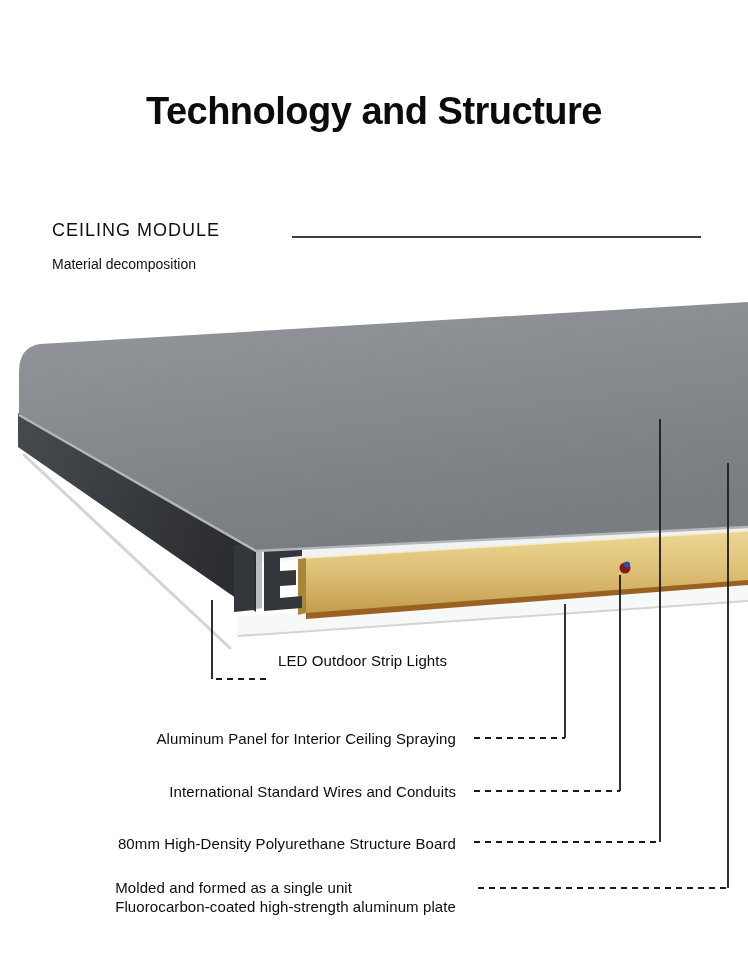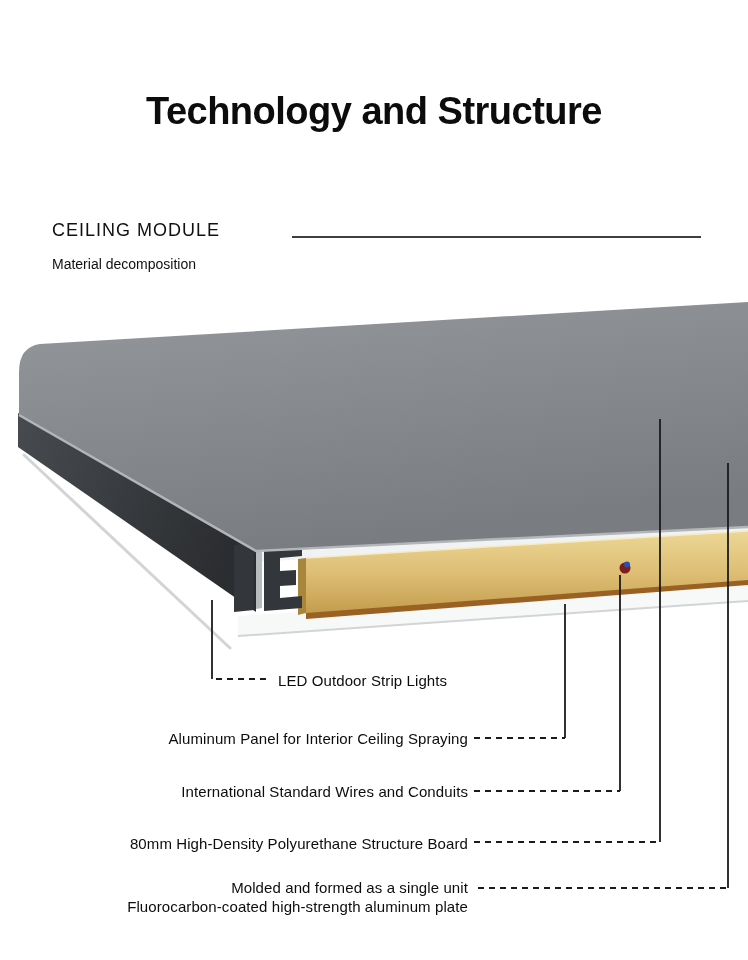--- a/index.html
+++ b/index.html
@@ -24,22 +24,22 @@
     position:absolute; top:256px; left:52px;
     font-size:14px; color:#101010;
   }
 
   .illus { position:absolute; top:0; left:0; }
 
   .callout {
     position:absolute; font-size:15px; color:#0d0d0d;
     letter-spacing:0.1px; white-space:nowrap; line-height:19px;
   }
-  .callout.right { right:280px; text-align:right; }
-  .callout-led       { left:278px; top:671px; }
+  .callout.right { right:292px; }
+  .callout-led       { left:278px; top:651px; }
   .callout-aluminum  { top:729px; }
   .callout-wires     { top:782px; }
   .callout-insulation{ top:834px; }
   .callout-fluoro    { top:878px; }
 </style>
 </head>
 <body>
 
 <div class="canvas">
 

